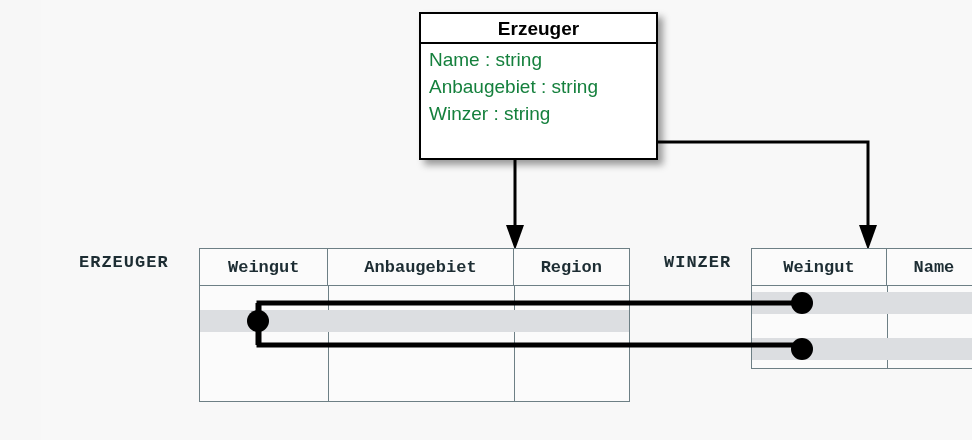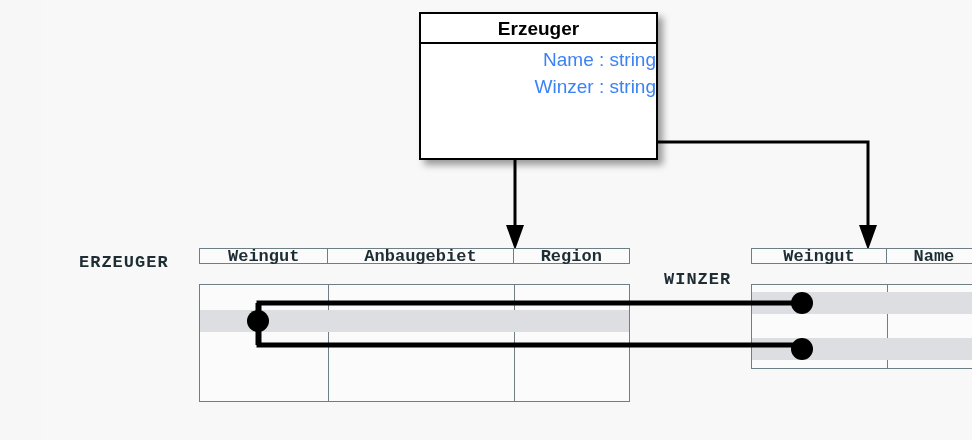--- a/index.html
+++ b/index.html
@@ -40,41 +40,40 @@
     border-bottom: 2px solid #000;
     box-sizing: border-box;
     font-family: "Liberation Sans", sans-serif;
   }
   .uml-attrs {
     padding: 2px 0 0 8px;
   }
   .uml-attr {
     font-size: 19px;
     line-height: 27px;
-    color: #3b82f6;
+    color: #15803d;
     white-space: nowrap;
     font-family: "Liberation Sans", sans-serif;
-    text-align: right;
   }
 
   
   .tbl-label {
     position: absolute;
     font-family: "Liberation Mono", monospace;
     font-weight: bold;
     font-size: 17px;
     letter-spacing: 1px;
     color: #1d2d33;
     white-space: nowrap;
     z-index: 5;
   }
   .tbl-header {
     position: absolute;
     display: flex;
-    height: 16px;
+    height: 38px;
     border: 1px solid #6d7f85;
     box-sizing: border-box;
     background: #fbfbfb;
     z-index: 5;
   }
   .tbl-header .cell {
     display: flex;
     align-items: center;
     justify-content: center;
     font-family: "Liberation Mono", monospace;
@@ -143,40 +142,41 @@
     <g>
       <polyline points="602,142 827,142 827,233" fill="none" stroke="#000" stroke-width="3"></polyline>
       <polygon points="827,250 818,225 836,225" fill="#000"></polygon>
     </g>
   </svg>
 
   <div class="uml-box">
     <div class="uml-title">Erzeuger</div>
     <div class="uml-attrs">
       <div class="uml-attr">Name : string</div>
+      <div class="uml-attr">Anbaugebiet : string</div>
       <div class="uml-attr">Winzer : string</div>
     </div>
   </div>
 
   <div class="tbl-label" style="left:38px; top:253px;">ERZEUGER</div>
 
   <div class="tbl-header" style="left:158px; top:248px; width:431px;">
     <div class="cell" style="width:129px;">Weingut</div>
     <div class="cell" style="width:186px;">Anbaugebiet</div>
     <div class="cell" style="width:116px;">Region</div>
   </div>
 
   <div class="tbl-body" style="left:158px; top:284px; width:431px; height:118px;">
     <div class="vrule" style="left:128px;"></div>
     <div class="vrule" style="left:314px;"></div>
   </div>
 
   <div class="band" style="left:159px; top:310px; width:429px; height:22px;"></div>
 
-  <div class="tbl-label" style="left:623px; top:270px;">WINZER</div>
+  <div class="tbl-label" style="left:623px; top:253px;">WINZER</div>
 
   <div class="tbl-header" style="left:710px; top:248px; width:231px;">
     <div class="cell" style="width:136px;">Weingut</div>
     <div class="cell" style="width:95px;">Name</div>
   </div>
 
   <div class="tbl-body" style="left:710px; top:284px; width:231px; height:85px;">
     <div class="vrule" style="left:135px;"></div>
   </div>
 

